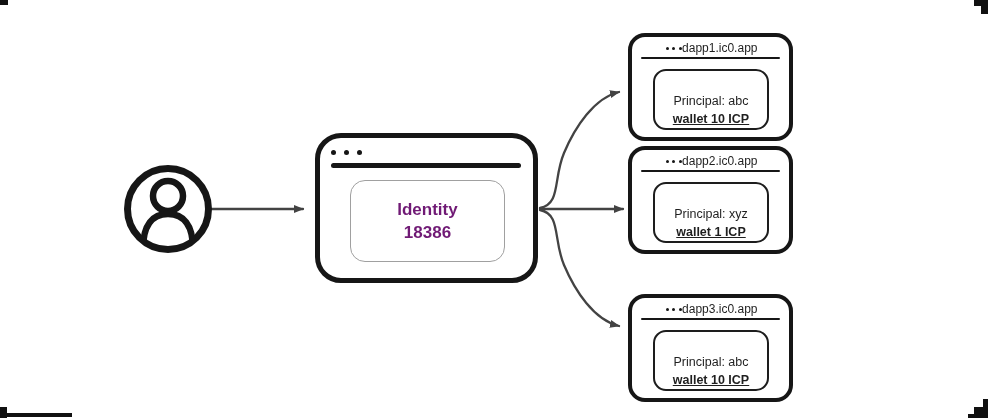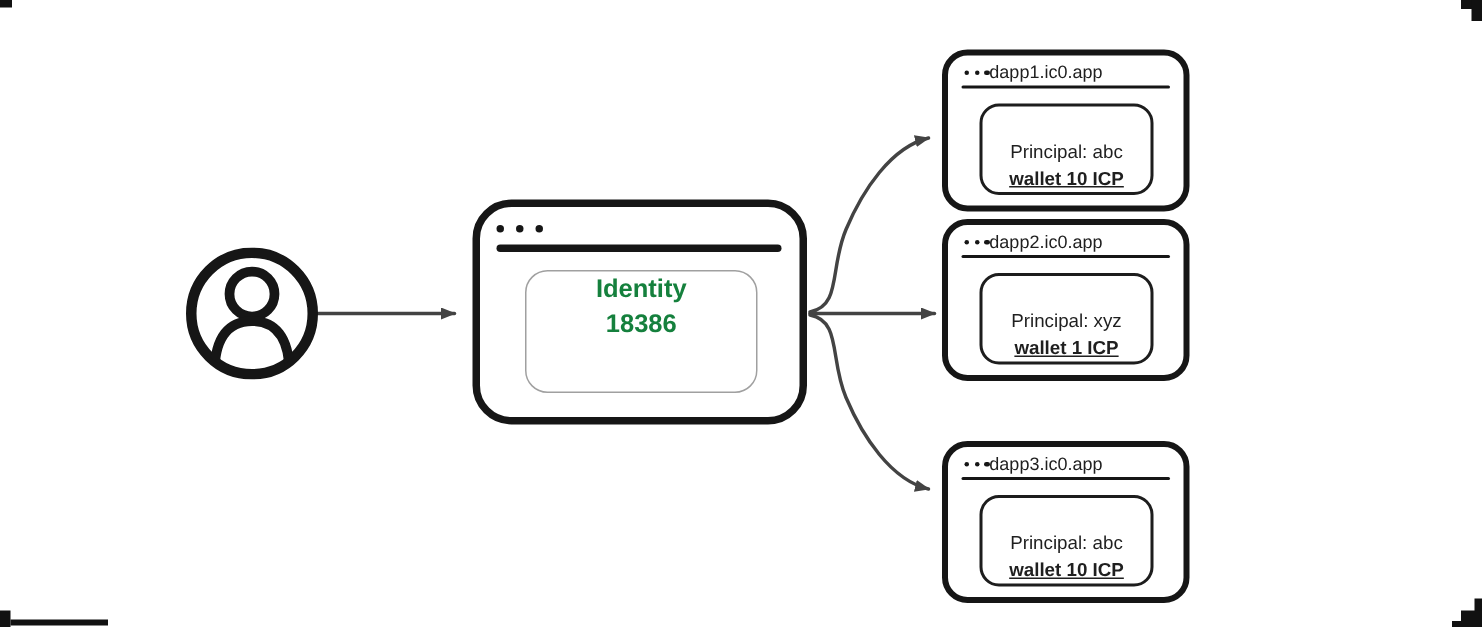--- a/index.html
+++ b/index.html
@@ -23,37 +23,37 @@
   .dots{display:flex;align-items:center;}
   .dots i{display:block;border-radius:50%;background:#161616;}
   .id-window .dots{position:absolute;left:11px;top:12px;gap:8px;}
   .id-window .dots i{width:5px;height:5px;}
   .divider-big{
     position:absolute;left:11px;top:25px;width:190px;height:4.5px;
     background:#161616;border-radius:3px;
   }
   .dapp-head{
     position:absolute;left:0;right:0;top:4px;height:15px;
-    display:flex;align-items:center;justify-content:flex-start;
+    display:flex;align-items:center;justify-content:center;
     padding:0 9px 0 11px;
   }
   .dapp-head .dots{gap:3.5px;}
   .dapp-head .dots i{width:3.2px;height:3.2px;}
   .url{font-size:12px;line-height:15px;color:#1f1f1f;}
   .divider-small{
     position:absolute;left:9px;top:19.5px;width:139px;height:2.6px;
     background:#161616;border-radius:2px;
   }
 
   
   .id-card{
     position:absolute;left:30px;top:42px;width:155px;height:82px;
     border:1.4px solid #a0a0a0;border-radius:15px;box-sizing:border-box;
-    display:flex;flex-direction:column;align-items:center;
-    font-size:17px;font-weight:700;line-height:23px;color:#15803d;
+    display:flex;flex-direction:column;align-items:center;justify-content:center;
+    font-size:17px;font-weight:700;line-height:23px;color:#701a75;
   }
   .dapp-card{
     position:absolute;left:21px;top:32px;width:116px;height:61px;
     border:2.7px solid #1d1d1d;border-radius:13px;box-sizing:border-box;
     display:flex;flex-direction:column;align-items:center;justify-content:flex-end;
     font-size:12.5px;line-height:18px;color:#1f1f1f;
   }
   .dapp-card .wallet{font-weight:700;text-decoration:underline;}
 
   

